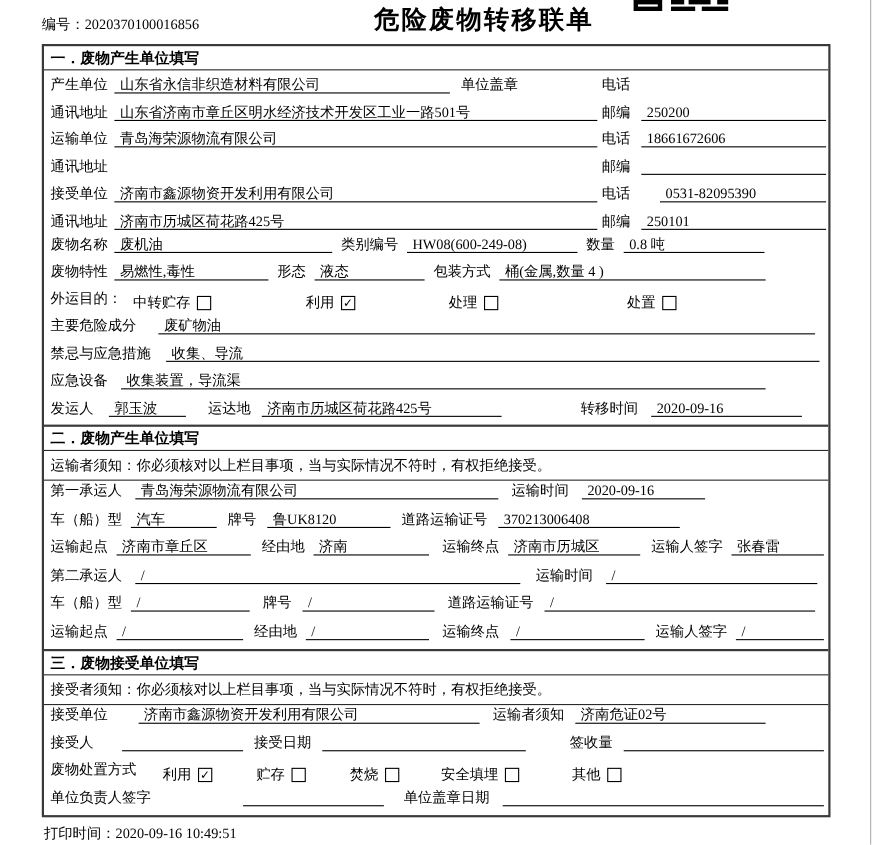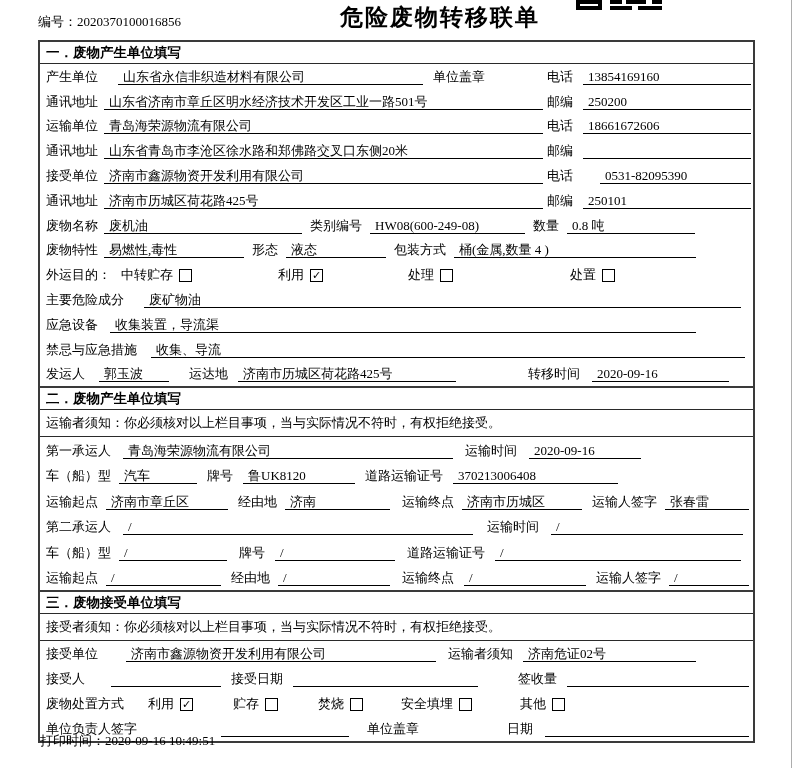--- a/index.html
+++ b/index.html
@@ -6,33 +6,33 @@
   body{width:796px;height:768px;position:relative;background:#fff;
        font-family:"Liberation Serif","DejaVu Serif",serif;font-size:13px;color:#000;overflow:hidden;}
   .title{position:absolute;top:2px;left:250px;width:380px;text-align:center;font-size:23px;font-weight:bold;
          font-family:"Liberation Sans","DejaVu Sans",sans-serif;letter-spacing:2px;}
   .docnum{position:absolute;top:13px;left:38px;white-space:nowrap;}
   .form{position:absolute;top:40px;left:38px;width:717px;border:2px solid #3a3a3a;box-sizing:border-box;background:#fff;}
   .sechead{font-weight:bold;font-size:13.5px;height:21px;line-height:21px;padding:0 6px;
            border-bottom:1px solid #2a2a2a;font-family:"Liberation Sans","DejaVu Sans",sans-serif;}
   .sechead.bt{border-top:2px solid #3a3a3a;}
   .notice{height:26px;display:flex;align-items:center;padding:0 6px;border-bottom:1px solid #2a2a2a;}
-  .row{display:flex;align-items:flex-end;padding:0 2px 4px 6px;box-sizing:border-box;}
+  .row{display:flex;padding:0 2px 4px 6px;box-sizing:border-box;}
   .r1{height:24.8px}.r2{height:25.5px}.r3{height:25px}
   .lbl,.u{white-space:nowrap;height:17px;line-height:17px;}
   .u{border-bottom:1px solid #000;padding:0 5px;box-sizing:border-box;flex-shrink:0;overflow:hidden;}
   .grow{flex:1 1 auto;min-width:0;}
   .sp{flex:1 1 auto;}
   .lhs{width:501px;display:flex;align-items:flex-end;flex-shrink:0;}
   .rhs{flex:1;display:flex;align-items:flex-end;min-width:0;}
   .cb{width:13px;height:13px;border:1px solid #000;box-sizing:border-box;display:inline-flex;align-items:center;
       justify-content:center;font-size:11px;line-height:1;margin:0 0 1px 6px;flex-shrink:0;
       font-family:"DejaVu Sans",sans-serif;}
   .opt{display:flex;align-items:flex-end;}
-  .printline{position:absolute;top:732px;left:40px;white-space:nowrap;}
+  .printline{position:absolute;top:749px;left:40px;white-space:nowrap;}
   .edge{position:absolute;top:0;left:791px;width:1px;height:768px;background:#adadad;}
   .qr{position:absolute;top:0;left:576px;width:90px;height:11px;}
   .qr div{position:absolute;background:#000;}
   .qr .q1{left:0;top:0;width:26px;height:10px;background:transparent;border:4px solid #000;box-sizing:border-box;}
   .qr .q2{left:34px;top:0;width:12px;height:4px;}
   .qr .q3{left:50px;top:0;width:20px;height:4px;}
   .qr .q4{left:76px;top:0;width:10px;height:4px;}
   .qr .q5{left:34px;top:6px;width:22px;height:4px;}
   .qr .q6{left:62px;top:6px;width:24px;height:4px;}
 </style>
@@ -54,26 +54,25 @@
     <div class="q6"></div>
 </div>
 
 <div class="form">
 
   <div class="sechead">一．废物产生单位填写</div>
 
   <div class="row r1">
     <div class="lhs">
       <span class="lbl">产生单位</span>
-      <span class="u" style="width:305px;margin-left:20px">山东省永信非织造材料有限公司</span>
+      <span class="u" style="width:305px;margin-left:6px">山东省永信非织造材料有限公司</span>
       <span class="lbl" style="margin-left:10px">单位盖章</span>
     </div>
     <div class="rhs">
       <span class="lbl">电话</span>
-      <span class="u grow" style="margin-left:10px">13854169160</span>
     </div>
   </div>
 
   <div class="row r1">
     <div class="lhs">
       <span class="lbl">通讯地址</span>
       <span class="u grow" style="margin-left:6px;margin-right:4px">山东省济南市章丘区明水经济技术开发区工业一路501号</span>
     </div>
     <div class="rhs">
       <span class="lbl">邮编</span>
@@ -88,21 +87,20 @@
     </div>
     <div class="rhs">
       <span class="lbl">电话</span>
       <span class="u grow" style="margin-left:10px">18661672606</span>
     </div>
   </div>
 
   <div class="row r1">
     <div class="lhs">
       <span class="lbl">通讯地址</span>
-      <span class="u grow" style="margin-left:6px;margin-right:4px">山东省青岛市李沧区徐水路和郑佛路交叉口东侧20米</span>
     </div>
     <div class="rhs">
       <span class="lbl">邮编</span>
       <span class="u grow" style="margin-left:10px"></span>
     </div>
   </div>
 
   <div class="row r1">
     <div class="lhs">
       <span class="lbl">接受单位</span>
@@ -171,27 +169,27 @@
         </span>
     </span>
   </div>
 
   <div class="row r1">
     <span class="lbl">主要危险成分</span>
     <span class="u grow" style="margin-left:20px;margin-right:10px">废矿物油</span>
   </div>
 
   <div class="row r1">
+    <span class="lbl">禁忌与应急措施</span>
+    <span class="u grow" style="margin-left:14px;margin-right:6px">收集、导流</span>
+  </div>
+
+  <div class="row r1">
     <span class="lbl">应急设备</span>
     <span class="u grow" style="margin-left:12px;margin-right:55px">收集装置，导流渠</span>
-  </div>
-
-  <div class="row r1">
-    <span class="lbl">禁忌与应急措施</span>
-    <span class="u grow" style="margin-left:14px;margin-right:6px">收集、导流</span>
   </div>
 
   <div class="row r1">
     <span class="lbl">发运人</span>
     <span class="u" style="width:70px;margin-left:14px">郭玉波</span>
     <span class="lbl" style="margin-left:20px">运达地</span>
     <span class="u" style="width:218px;margin-left:10px">济南市历城区荷花路425号</span>
     <span class="lbl" style="margin-left:72px">转移时间</span>
     <span class="u grow" style="margin-left:12px;margin-right:22px">2020-09-16</span>
   </div>
@@ -304,21 +302,21 @@
       <span class="cb">
           <span></span>
         </span>
     </span>
   </div>
 
   <div class="row r3">
     <span class="lbl">单位负责人签字</span>
     <span class="u" style="width:128px;margin-left:84px"></span>
     <span class="lbl" style="margin-left:18px">单位盖章</span>
-    <span class="lbl" style="margin-left:88px">日期</span>
+    <span class="lbl" style="">日期</span>
     <span class="u grow" style="margin-left:12px;margin-right:2px"></span>
   </div>
 
 </div>
 
 <div class="printline">
   <span>打印时间：</span><span>2020-09-16 10:49:51</span>
 </div>
 
 <div class="edge"></div>

